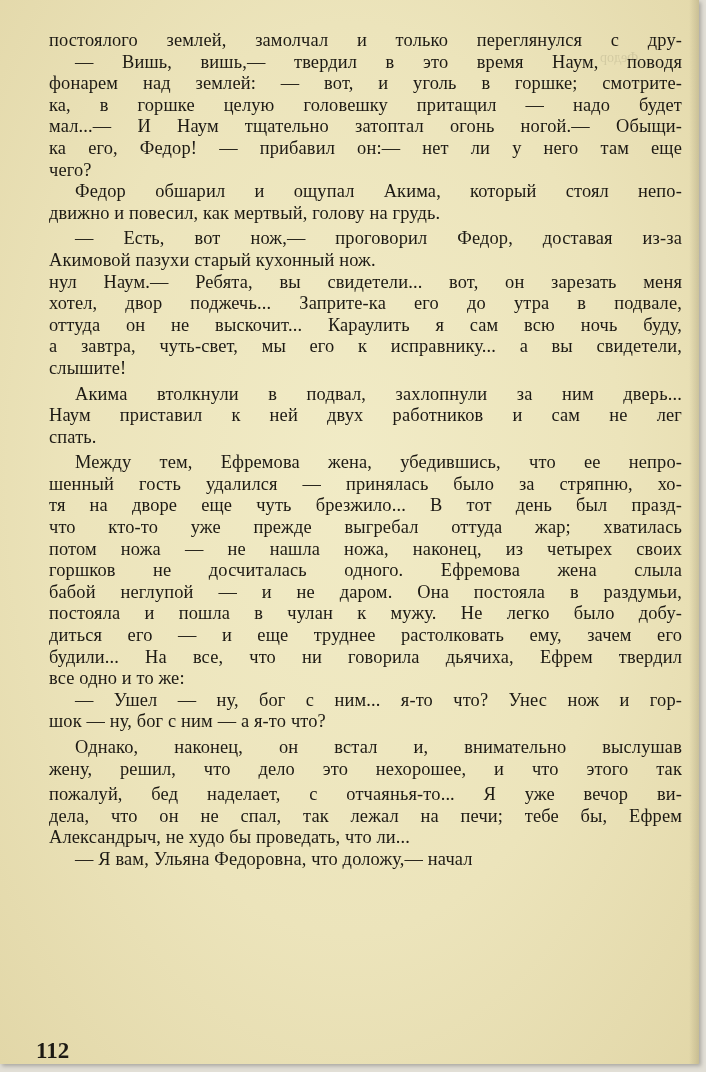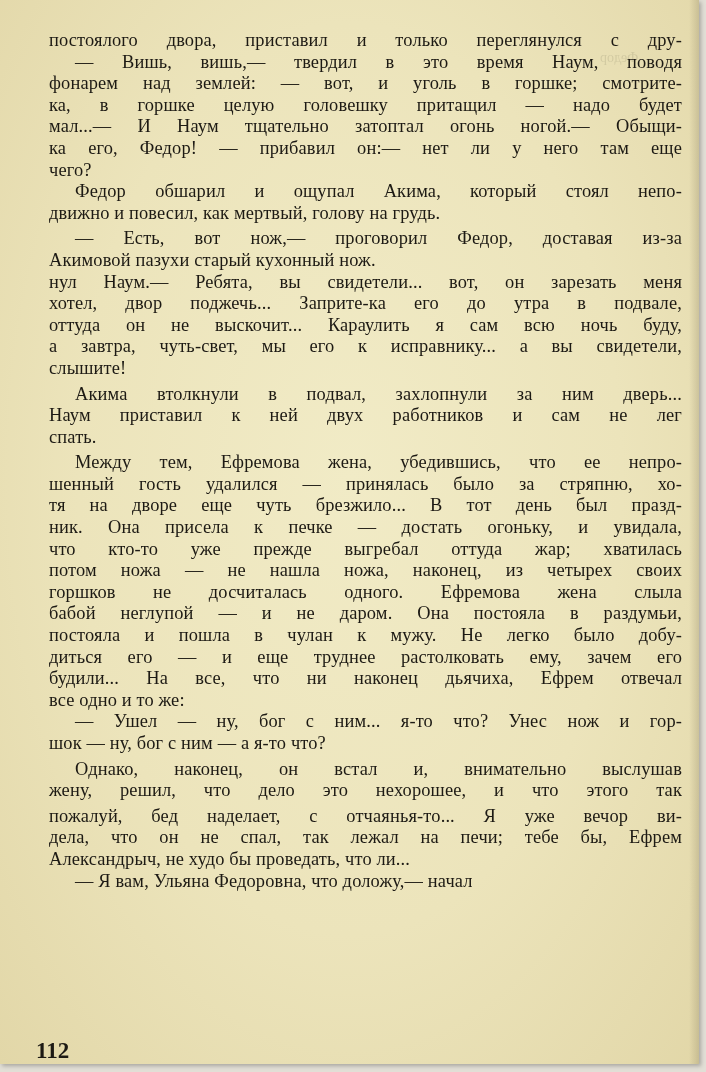--- a/index.html
+++ b/index.html
@@ -79,21 +79,21 @@
     }
   </style>
 </head>
 <body>
 
 <div class="page">
   <span class="bleed" style="left:600px; top:50px;">Федор</span>
 
   <div class="text-block" id="text-block">
       <div>
-        <span class="line">постоялого двора, приставил и только переглянулся с дру-</span>
+        <span class="line">постоялого землей, замолчал и только переглянулся с дру-</span>
       </div>
       <div>
         <span class="line indent">— Вишь, вишь,— твердил в это время Наум, поводя</span>
         <span class="line">фонарем над землей: — вот, и уголь в горшке; смотрите-</span>
         <span class="line">ка, в горшке целую головешку притащил — надо будет</span>
         <span class="line">мал...— И Наум тщательно затоптал огонь ногой.— Обыщи-</span>
         <span class="line">ка его, Федор! — прибавил он:— нет ли у него там еще</span>
         <span class="line last">чего?</span>
       </div>
       <div>
@@ -116,28 +116,27 @@
       <div>
         <span class="line indent">Акима втолкнули в подвал, захлопнули за ним дверь...</span>
         <span class="line">Наум приставил к ней двух работников и сам не лег</span>
         <span class="line last">спать.</span>
       </div>
       <div class="para-gap"></div>
       <div>
         <span class="line indent">Между тем, Ефремова жена, убедившись, что ее непро-</span>
         <span class="line">шенный гость удалился — принялась было за стряпню, хо-</span>
         <span class="line">тя на дворе еще чуть брезжило... В тот день был празд-</span>
-        <span class="line">ник. Она присела к печке — достать огоньку, и увидала,</span>
         <span class="line">что кто-то уже прежде выгребал оттуда жар; хватилась</span>
         <span class="line">потом ножа — не нашла ножа, наконец, из четырех своих</span>
         <span class="line">горшков не досчиталась одного. Ефремова жена слыла</span>
         <span class="line">бабой неглупой — и не даром. Она постояла в раздумьи,</span>
         <span class="line">постояла и пошла в чулан к мужу. Не легко было добу-</span>
         <span class="line">диться его — и еще труднее растолковать ему, зачем его</span>
-        <span class="line">будили... На все, что ни наконец дьячиха, Ефрем отвечал</span>
+        <span class="line">будили... На все, что ни говорила дьячиха, Ефрем твердил</span>
         <span class="line last">все одно и то же:</span>
       </div>
       <div>
         <span class="line indent">— Ушел — ну, бог с ним... я-то что? Унес нож и гор-</span>
         <span class="line last">шок — ну, бог с ним — а я-то что?</span>
       </div>
       <div class="para-gap"></div>
       <div>
         <span class="line indent">Однако, наконец, он встал и, внимательно выслушав</span>
         <span class="line">жену, решил, что дело это нехорошее, и что этого так</span>

